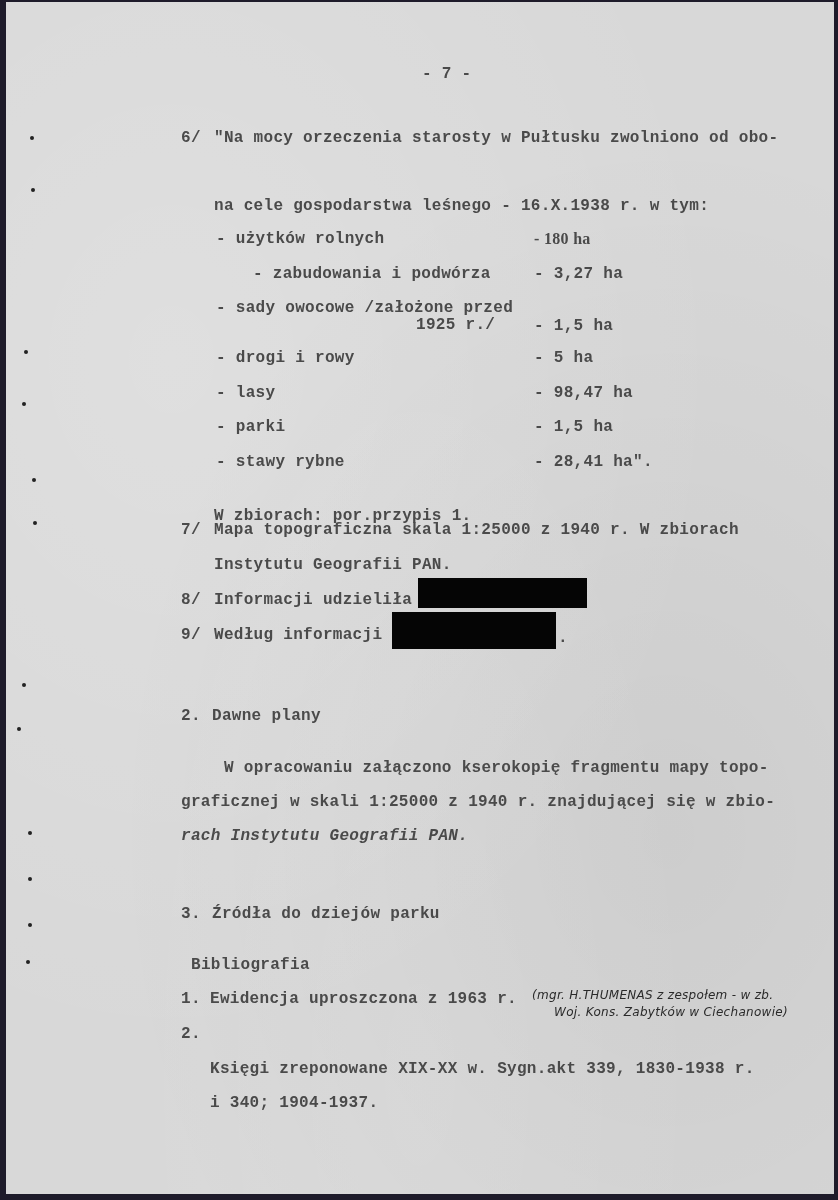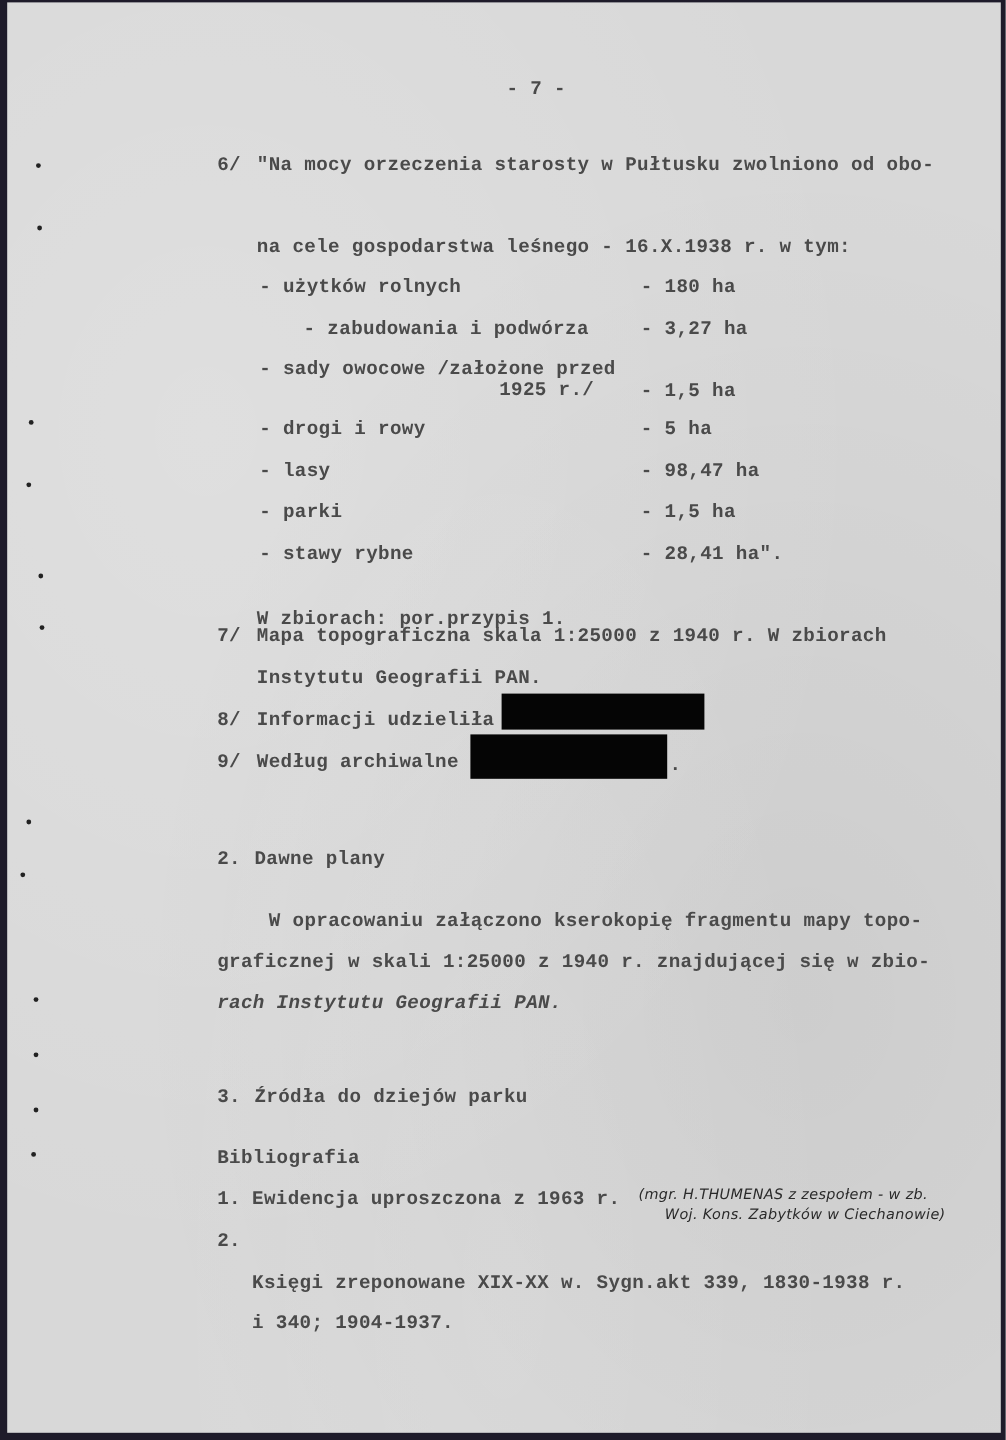--- a/index.html
+++ b/index.html
@@ -48,21 +48,21 @@
   <div class="dot" style="left:22px;top:921px;"></div>
   <div class="dot" style="left:20px;top:958px;"></div>
 
   <div class="ln" style="left:416px;top:62px;">- 7 -</div>
 
   <div class="ln" style="left:175px;top:126px;">6/</div>
   <div class="ln" style="left:208px;top:126px;">"Na mocy orzeczenia starosty w Pułtusku zwolniono od obo-</div>
   <div class="ln" style="left:208px;top:194px;">na cele gospodarstwa leśnego - 16.X.1938 r. w tym:</div>
 
   <div class="ln" style="left:210px;top:227px;">- użytków rolnych</div>
-  <div class="ln" style="left:528px;top:227px;">- 180 ha</div>
+  <div class="ln" style="left:528px;top:227px;font-family:Liberation Serif, serif;">- 180 ha</div>
 
   <div class="ln" style="left:210px;top:262px;margin-left:37px;">- zabudowania i podwórza</div>
   <div class="ln" style="left:528px;top:262px;">- 3,27 ha</div>
 
   <div class="ln" style="left:210px;top:296px;">- sady owocowe /założone przed</div>
   <div class="ln" style="left:410px;top:313px;">1925 r./</div>
   <div class="ln" style="left:528px;top:314px;">- 1,5 ha</div>
 
   <div class="ln" style="left:210px;top:346px;">- drogi i rowy</div>
   <div class="ln" style="left:528px;top:346px;">- 5 ha</div>
@@ -80,34 +80,34 @@
 
   <div class="ln" style="left:175px;top:518px;">7/</div>
   <div class="ln" style="left:208px;top:518px;">Mapa topograficzna skala 1:25000 z 1940 r. W zbiorach</div>
   <div class="ln" style="left:208px;top:553px;">Instytutu Geografii PAN.</div>
 
   <div class="ln" style="left:175px;top:588px;">8/</div>
   <div class="ln" style="left:208px;top:588px;">Informacji udzieliła</div>
   <div class="redact" style="left:412px;top:576px;width:169px;height:30px;"></div>
 
   <div class="ln" style="left:175px;top:623px;">9/</div>
-  <div class="ln" style="left:208px;top:623px;">Według archiwalne</div>
+  <div class="ln" style="left:208px;top:623px;">Według informacji</div>
   <div class="redact" style="left:386px;top:610px;width:164px;height:37px;"></div>
   <div class="ln" style="left:552px;top:626px;">.</div>
 
   <div class="ln" style="left:175px;top:704px;">2.</div>
   <div class="ln u" style="left:206px;top:704px;">Dawne plany</div>
   <div class="ln" style="left:218px;top:756px;">W opracowaniu załączono kserokopię fragmentu mapy topo-</div>
   <div class="ln" style="left:175px;top:790px;">graficznej w skali 1:25000 z 1940 r. znajdującej się w zbio-</div>
   <div class="ln" style="left:175px;top:824px;font-style:italic;">rach Instytutu Geografii PAN.</div>
 
   <div class="ln" style="left:175px;top:902px;">3.</div>
   <div class="ln u" style="left:206px;top:902px;">Źródła do dziejów parku</div>
 
-  <div class="ln u" style="left:175px;top:953px;">Bibliografia</div>
+  <div class="ln u" style="left:185px;top:953px;">Bibliografia</div>
 
   <div class="ln" style="left:175px;top:987px;">1.</div>
   <div class="ln" style="left:204px;top:987px;">Ewidencja uproszczona z 1963 r.</div>
   <div class="hand" style="left:526px;top:985px;">(mgr. H.THUMENAS z zespołem - w zb.</div>
   <div class="hand" style="left:548px;top:1002px;">Woj. Kons. Zabytków w Ciechanowie)</div>
 
   <div class="ln" style="left:175px;top:1022px;">2.</div>
   <div class="ln" style="left:204px;top:1057px;">Księgi zreponowane XIX-XX w. Sygn.akt 339, 1830-1938 r.</div>
   <div class="ln" style="left:204px;top:1091px;">i 340; 1904-1937.</div>
 

